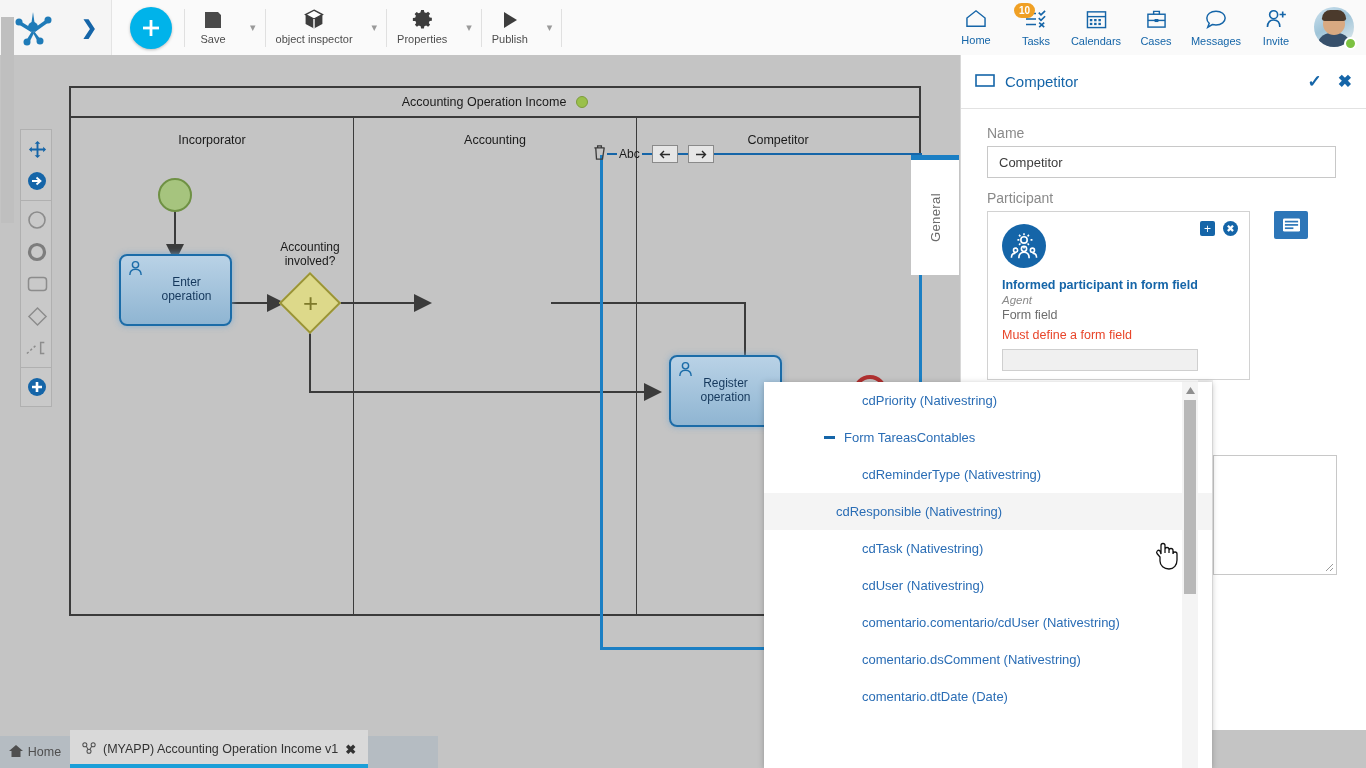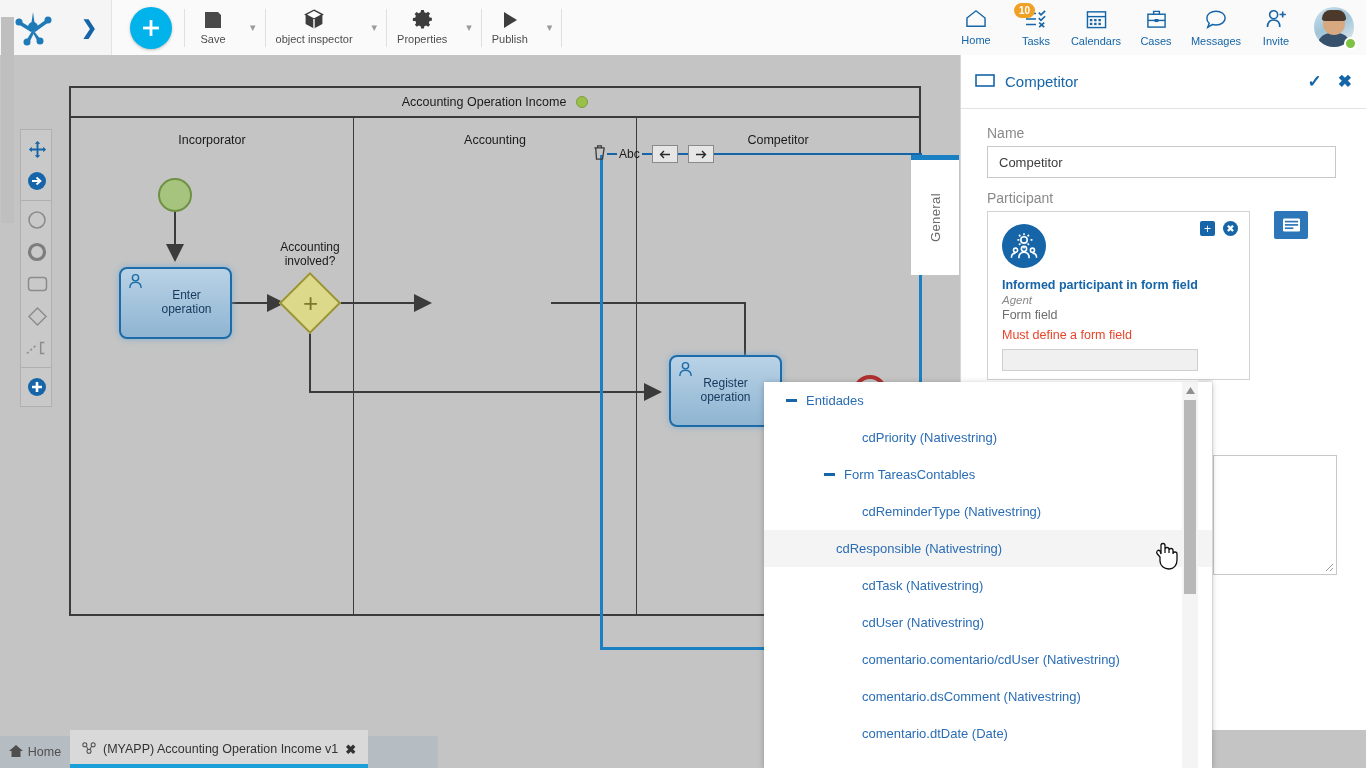--- a/index.html
+++ b/index.html
@@ -501,21 +501,21 @@
         <path d="M175 153 V 205"></path>
         <path d="M231 248 H 283"></path>
         <path d="M337 248 H 430"></path>
         <path d="M310 272 V 337 H 660"></path>
         <path d="M551 248 H 745 V 337"></path>
       </g>
     </svg>
 
     <div class="start-ev" style="left:158px; top:123px;"></div>
 
-    <div class="bpmn-task" style="left:119px; top:212px;padding-left:28px;">
+    <div class="bpmn-task" style="left:119px; top:199px;padding-left:28px;">
       <span class="task-user-ico">
         <svg width="17" height="17" viewBox="0 0 18 18" stroke="#1b6ca8" stroke-width="1.5" fill="none">
           <circle cx="9" cy="5" r="3.3"></circle>
             <path d="M3 16 C3 11.5 5.6 9.8 9 9.8 C12.4 9.8 15 11.5 15 16"></path>
         </svg>
       </span>
       <span>Enter operation</span>
     </div>
 
     <div class="gw-label" style="left:265px; top:186px; width:90px;">
@@ -647,24 +647,20 @@
     <div class="psb-up">
       <svg width="9" height="7" viewBox="0 0 9 7">
           <path d="M4.5 0 L9 7 H0 Z" fill="#8f8f8f"></path>
         </svg>
     </div>
   </div>
   <div class="psb-thumb"></div>
 
   <div class="dropdown">
     <div id="dd-list">
-        <div class="dd-row" style="padding-left: 22px;">
-          <span class="dd-toggle"></span>
-          <span>Entidades</span>
-        </div>
         <div class="dd-row" style="padding-left: 98px;">
           <span>cdPriority (Nativestring)</span>
         </div>
         <div class="dd-row" style="padding-left: 60px;">
           <span class="dd-toggle"></span>
           <span>Form TareasContables</span>
         </div>
         <div class="dd-row" style="padding-left: 98px;">
           <span>cdReminderType (Nativestring)</span>
         </div>

